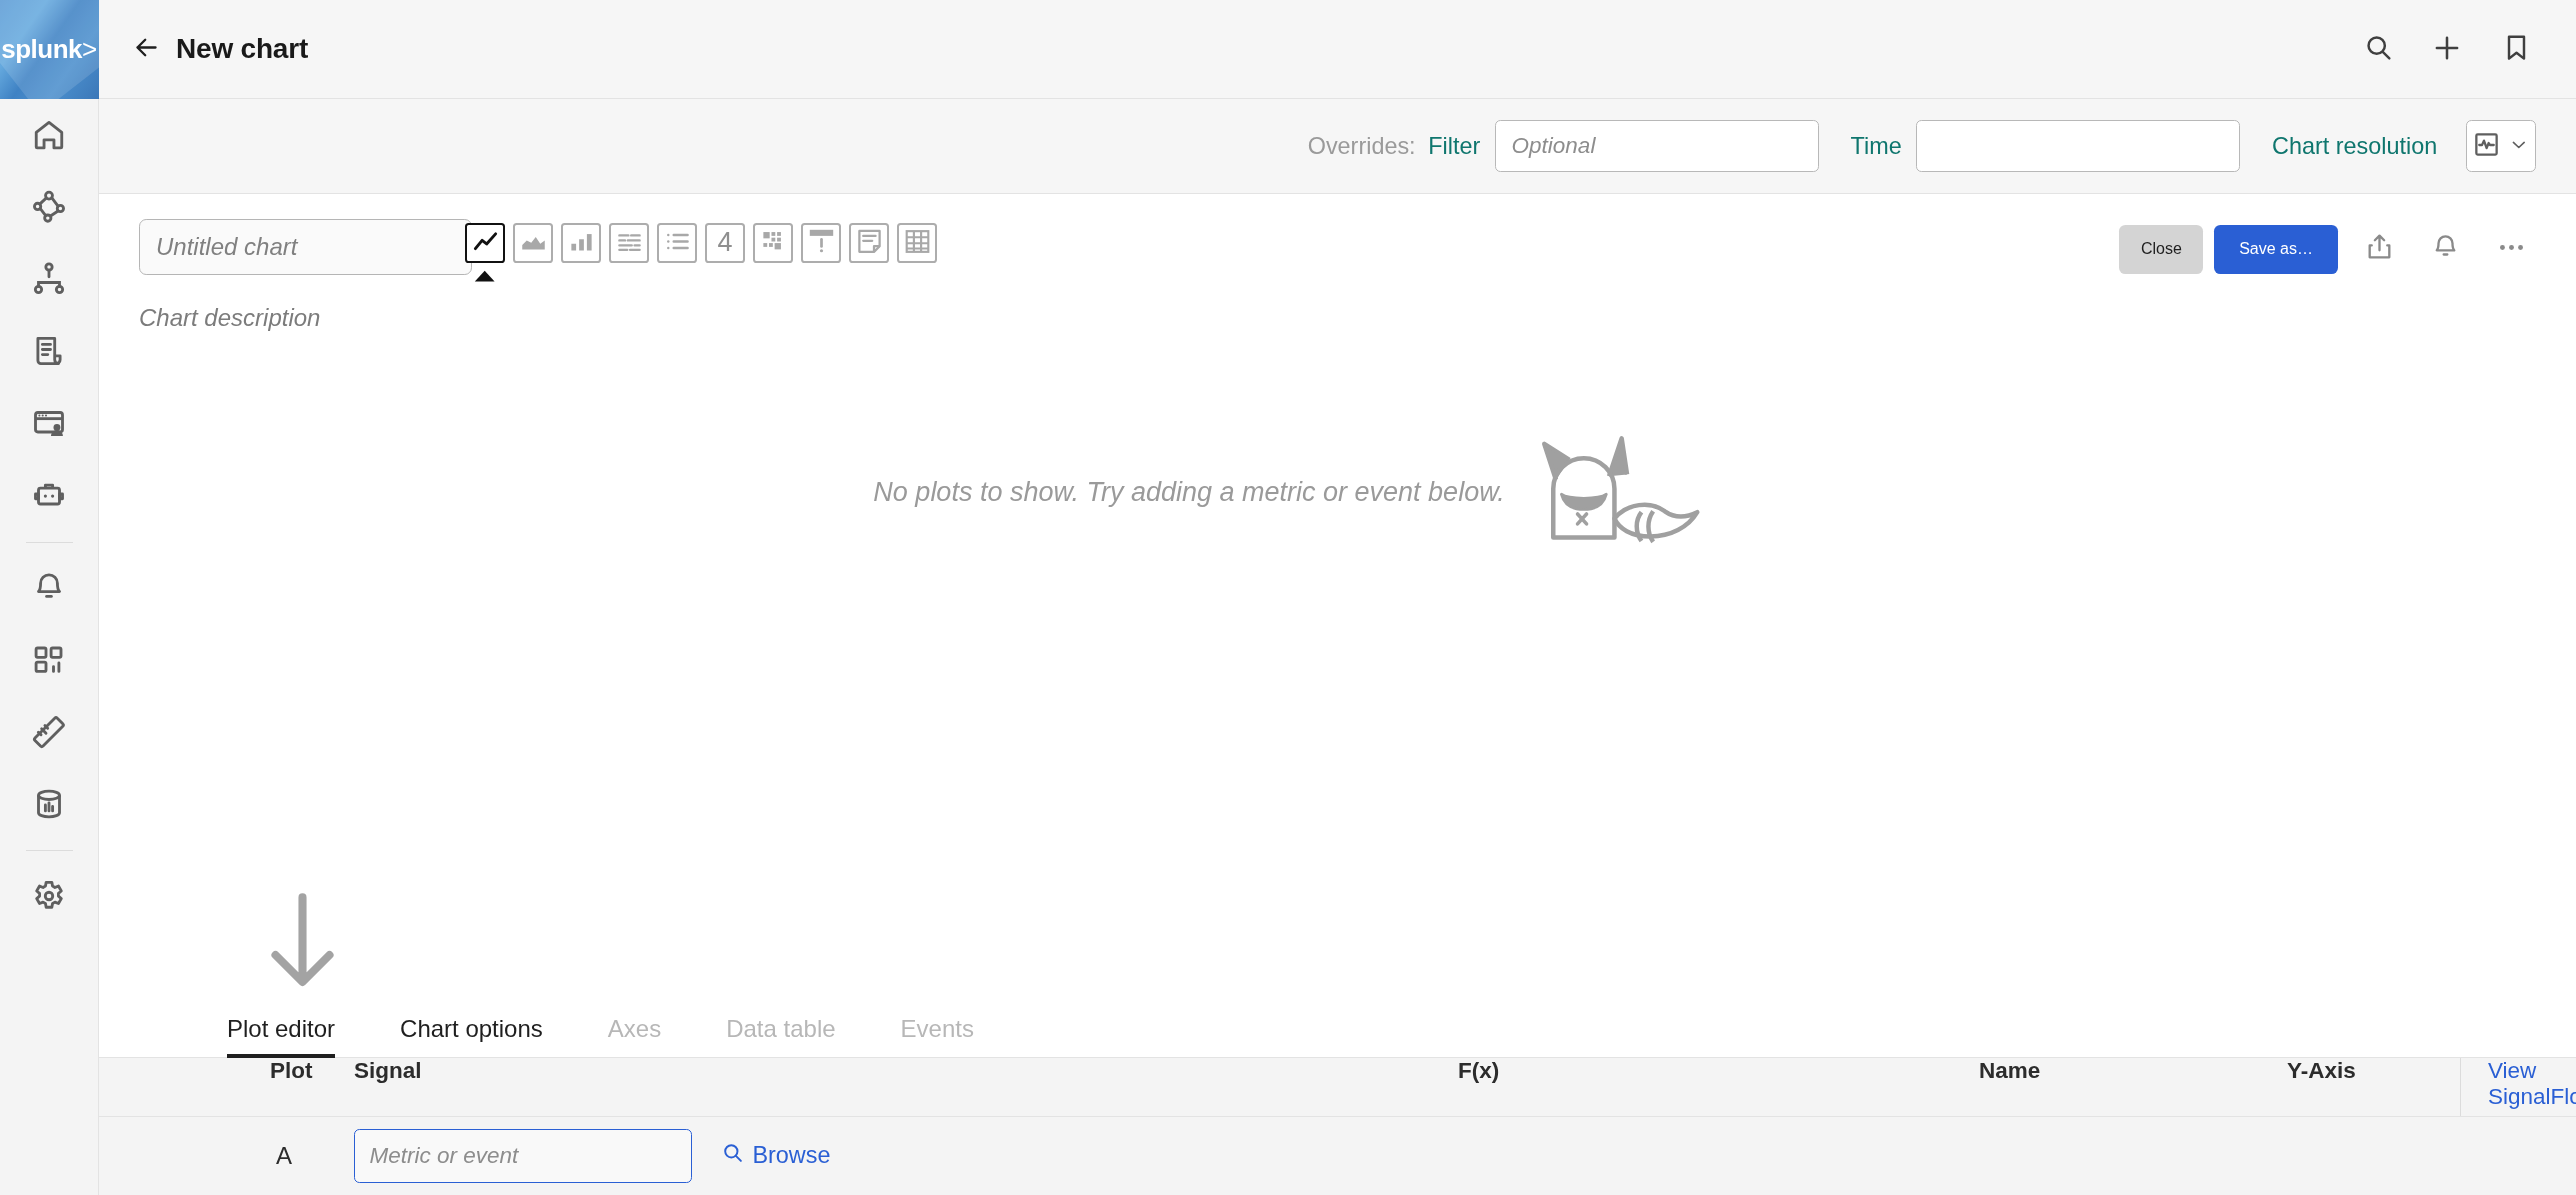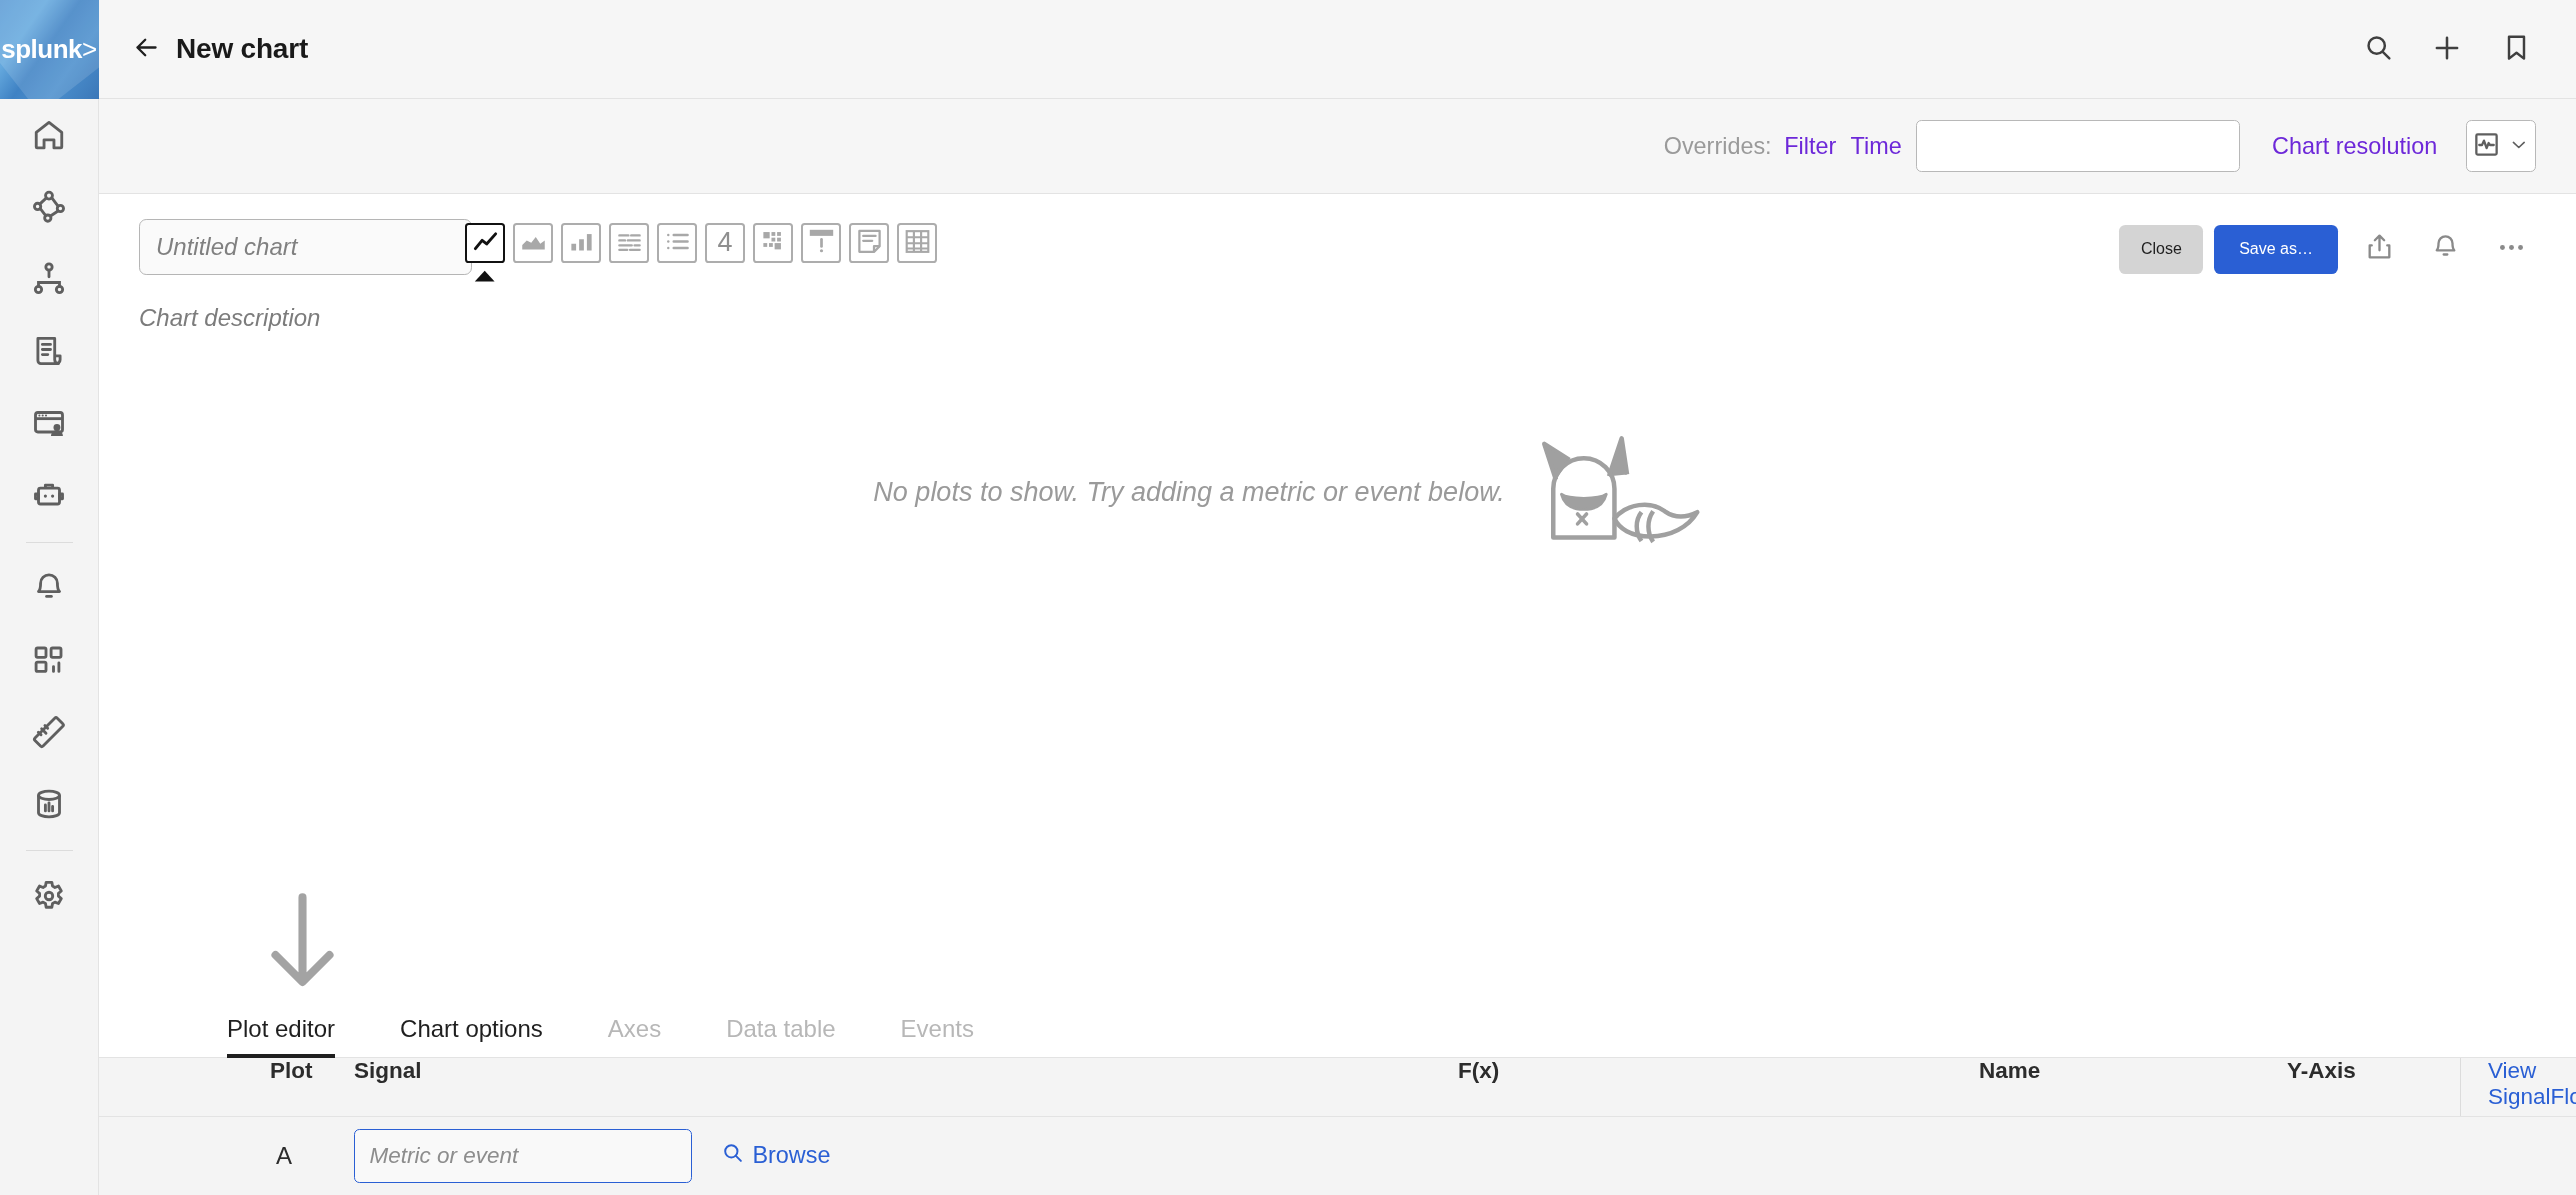--- a/index.html
+++ b/index.html
@@ -63,21 +63,21 @@
 
   
   .overrides {
     height: 95px; min-height: 95px;
     background: #f6f6f6;
     border-bottom: 0.9px solid #e3e3e3;
     display: flex; align-items: center; justify-content: flex-end;
     padding-right: 40px;
   }
   .ovr-label { font-size: 23.4px; color: #9a9a9a; margin-right: 12.6px; }
-  .ovr-field-label { font-size: 23.4px; color: #6d28d9; margin-right: 14.4px; }
+  .ovr-field-label { font-size: 23.4px; color: #0f766e; margin-right: 14.4px; }
   .ovr-input {
     height: 52px; border: 0.9px solid #b8b8b8; border-radius: 5.4px;
     background: #ffffff; font-size: 22.5px; color: #3a3a3a;
     padding: 0 16px; font-family: "Liberation Sans", sans-serif;
   }
   .ovr-input::placeholder { color: #8d8d8d; font-style: italic; }
   .ovr-input.filter { width: 324px; margin-right: 32px; }
   .ovr-input.time { width: 324px; margin-right: 32px; }
   .res-btn {
     height: 52px; min-width: 70px;
@@ -347,20 +347,21 @@
           <svg width="31" height="31" viewBox="0 0 24 24" fill="none" stroke="#3f3f3f" stroke-width="1.9" stroke-linejoin="round">
             <path d="M6.2 3.6h11.6v17l-5.8-4.6-5.8 4.6z"></path>
           </svg>
         </span>
       </div>
     </div>
 
     <div class="overrides">
       <div class="ovr-label">Overrides:</div>
       <div class="ovr-field-label">Filter</div>
+      <input class="ovr-input filter" type="text" placeholder="Optional" style="">
       <div class="ovr-field-label">Time</div>
       <input class="ovr-input time" type="text" placeholder="" style="">
       <div class="ovr-field-label">Chart resolution</div>
       <div class="res-btn">
         <span>
           <svg width="29" height="29" viewBox="0 0 24 24" fill="none" stroke="#5f5f5f" stroke-width="1.9" stroke-linejoin="round">
             <rect x="3.6" y="3.6" width="16.8" height="16.8" rx="1.1"></rect>
             <path d="M6 12.4h2.3l1.6-3.6 2.2 6.2 1.7-4.2 1.1 1.6H18" stroke-linecap="round"></path>
           </svg>
         </span>

